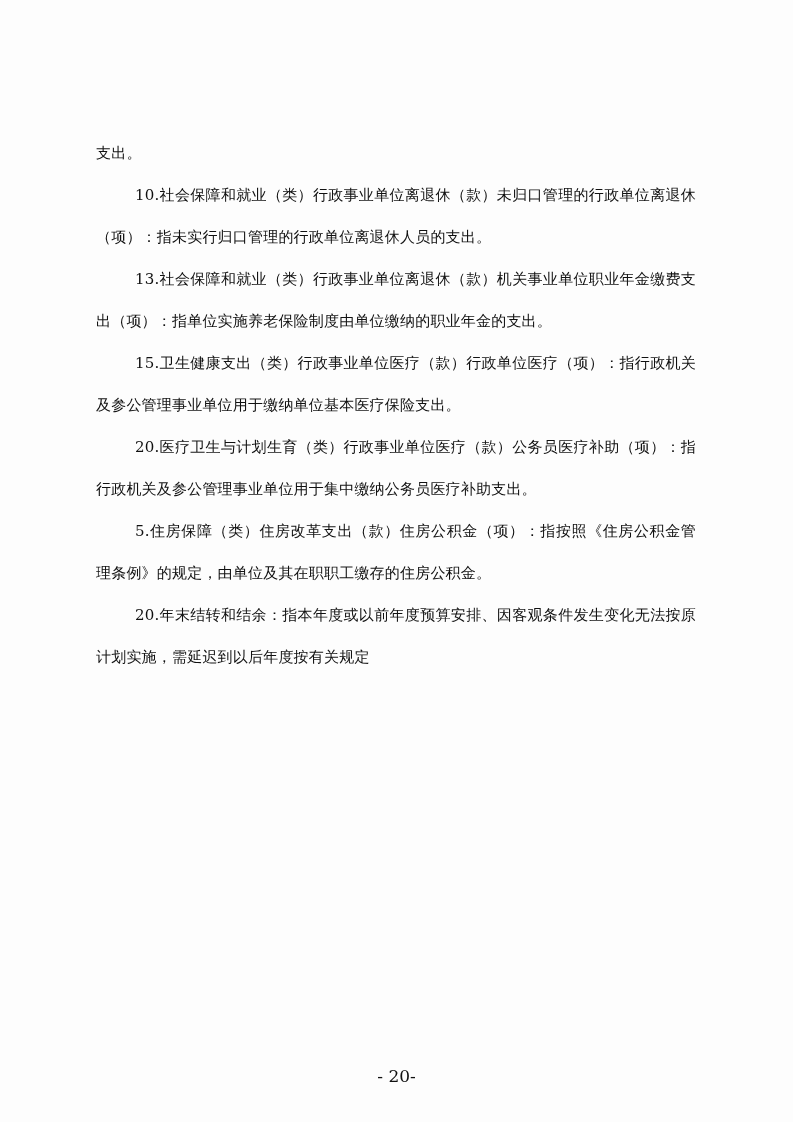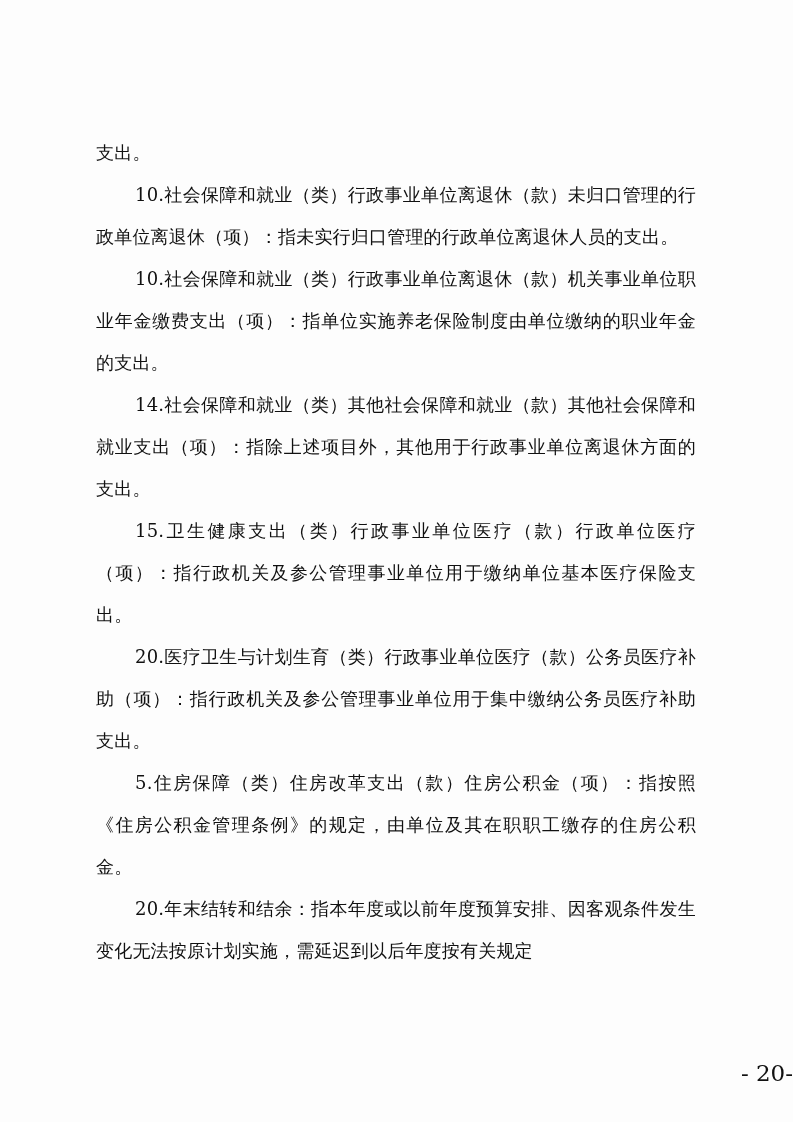--- a/index.html
+++ b/index.html
@@ -19,50 +19,49 @@
     box-sizing: border-box;
     overflow: hidden;
   }
   .content {
     position: absolute;
     left: 96px;
     top: 132px;
     width: 600px;
   }
   .para {
-    font-size: 18px;
+    font-size: 15px;
     line-height: 42px;
     text-align: justify;
     text-justify: inter-ideograph;
     margin: 0 0 0 0;
     letter-spacing: 0.2px;
     white-space: pre-wrap;
   }
   .para.indent {
     text-indent: 39px;
   }
   .footer {
     position: absolute;
     left: 0;
     right: 0;
     bottom: 36px;
-    text-align: right;
-    font-size: 23px;
+    text-align: center;
+    font-size: 17px;
     color: #111111;
     font-family: "DejaVu Serif", "Liberation Serif", serif;
   }
 </style>
 </head>
 <body>
 
 <div class="page">
   <div class="content">
     <p class="para">支出。</p>
     <p class="para indent">10.社会保障和就业（类）行政事业单位离退休（款）未归口管理的行政单位离退休（项）：指未实行归口管理的行政单位离退休人员的支出。</p>
-    <p class="para indent">10.社会保障和就业（类）行政事业单位离退休（款）机关事业单位职业年金缴费支出（项）：指单位实施养老保险制度由单位缴纳的职业年金的支出。</p>
-    <p class="para indent">14.社会保障和就业（类）其他社会保障和就业（款）其他社会保障和就业支出（项）：指除上述项目外，其他用于行政事业单位离退休方面的支出。</p>
+    <p class="para indent">13.社会保障和就业（类）行政事业单位离退休（款）机关事业单位职业年金缴费支出（项）：指单位实施养老保险制度由单位缴纳的职业年金的支出。</p>
     <p class="para indent">15.卫生健康支出（类）行政事业单位医疗（款）行政单位医疗（项）：指行政机关及参公管理事业单位用于缴纳单位基本医疗保险支出。</p>
     <p class="para indent">20.医疗卫生与计划生育（类）行政事业单位医疗（款）公务员医疗补助（项）：指行政机关及参公管理事业单位用于集中缴纳公务员医疗补助支出。</p>
     <p class="para indent">5.住房保障（类）住房改革支出（款）住房公积金（项）：指按照《住房公积金管理条例》的规定，由单位及其在职职工缴存的住房公积金。</p>
     <p class="para indent">20.年末结转和结余：指本年度或以前年度预算安排、因客观条件发生变化无法按原计划实施，需延迟到以后年度按有关规定</p>
   </div>
   <div class="footer">- 20-</div>
 </div>
 
 </body></html>

